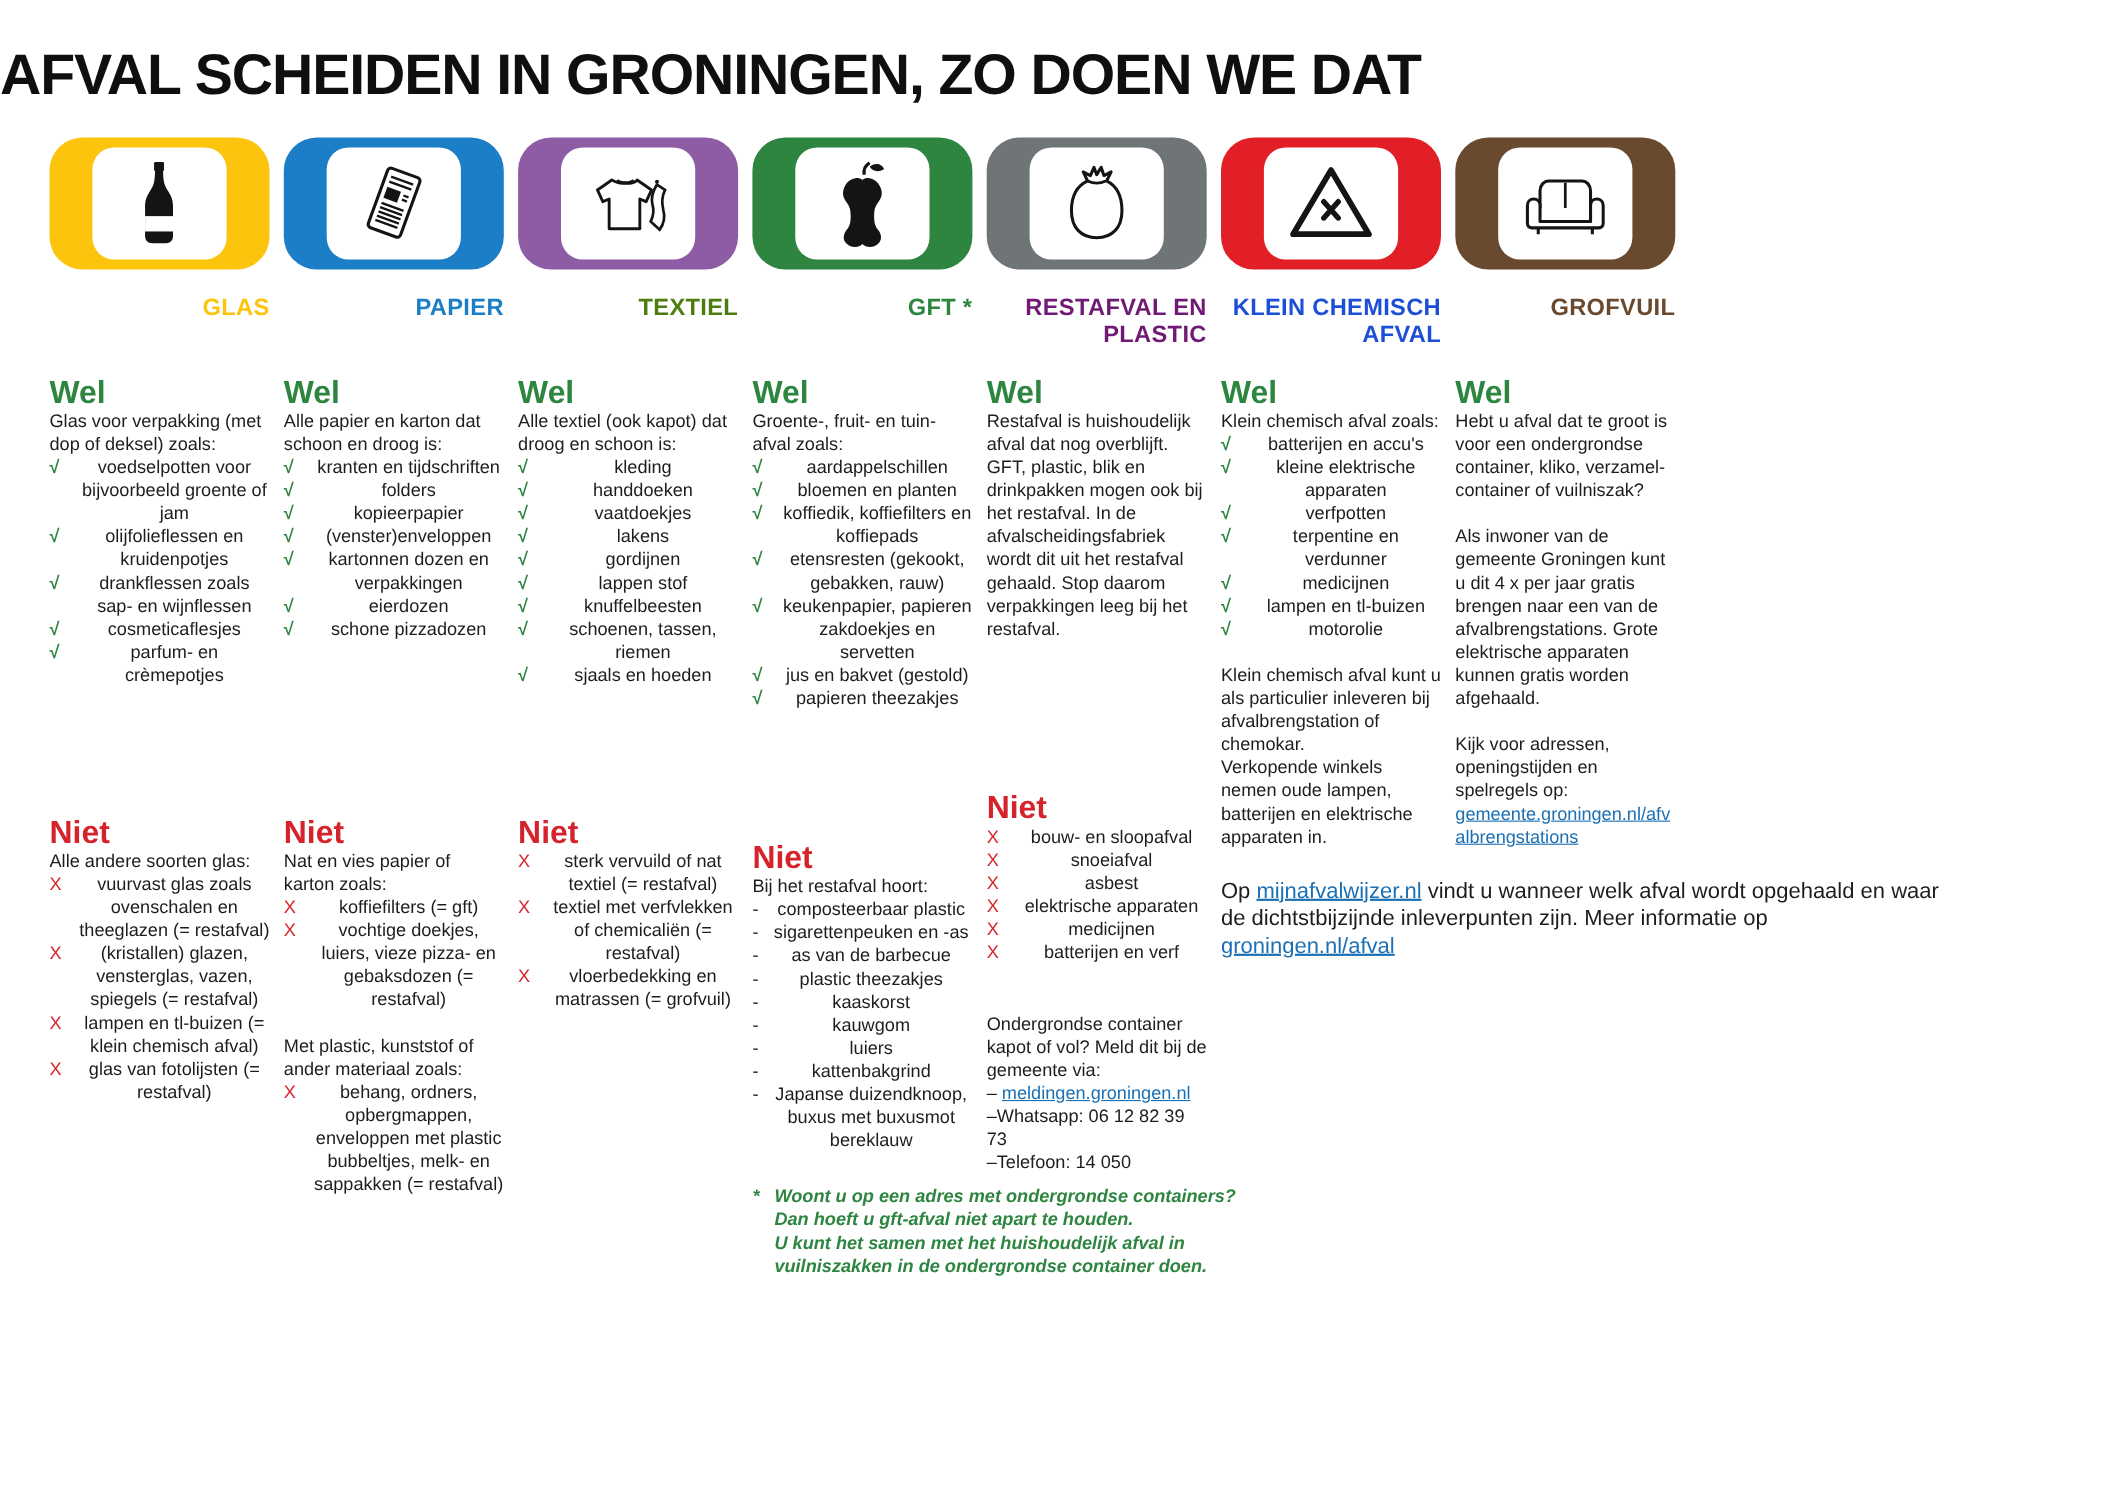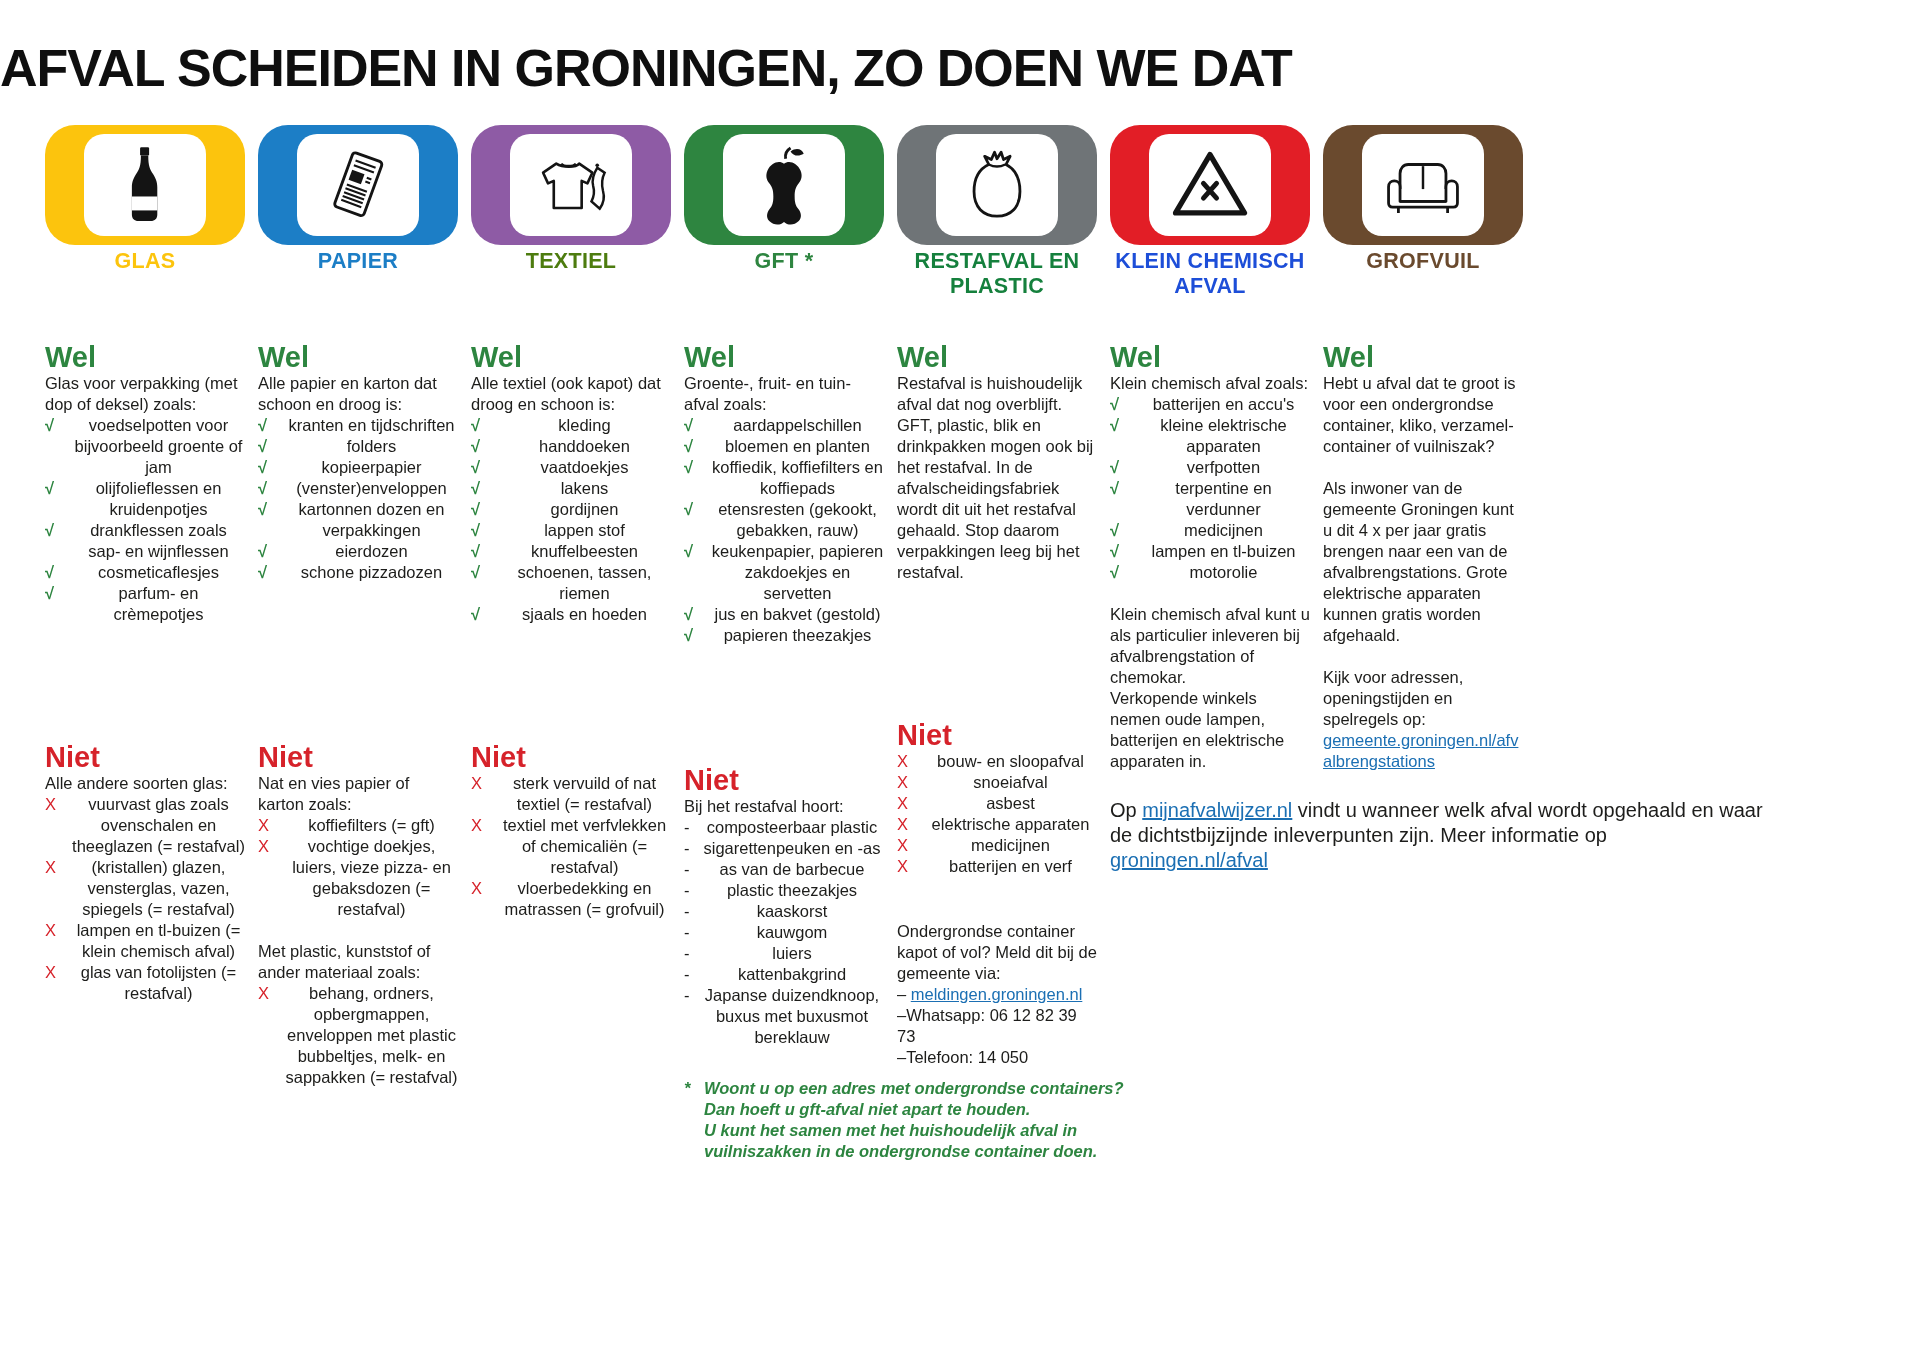--- a/index.html
+++ b/index.html
@@ -18,21 +18,21 @@
   .col { width:200px; flex:0 0 200px; position:relative; }
   .tile { height:120px; border-radius:30px; position:relative; }
   .tile-inner {
     position:absolute; left:39px; right:39px; top:9px; bottom:9px;
     background:#fff; border-radius:20px;
     display:flex; align-items:center; justify-content:center;
   }
   .tile-inner .icon { width:82px; height:96px; display:flex; align-items:center; justify-content:center; }
   .tile-inner svg { width:82px; height:96px; }
   .label {
-    margin-top:4px; text-align:center;
+    margin-top:22px; text-align:right;
     font-size:21.5px; font-weight:800; line-height:25px; letter-spacing:0.3px;
   }
   .body { position:absolute; left:0; width:200px; font-size:16.5px; line-height:21px; }
   .sec-wel { top:220px; }
   .sec-niet {  }
   .bh { font-size:29px; font-weight:bold; line-height:25px; margin-bottom:3px; }
   .bh.wel  { color:var(--wel); }
   .bh.niet { color:var(--niet); }
   .para { margin:0; }
   .para.gap    { margin-top:21px; }
@@ -348,21 +348,21 @@
       <div class="tile" style="background: rgb(111, 116, 119);">
         <div class="tile-inner">
           <span class="icon">
             <svg viewBox="0 0 100 100">
               <path d="M40 25l-5-10 8 4 4-9 3 8 5-8 3 9 8-4-5 10c12 6 17 19 17 33 0 19-11 30-28 30S22 77 22 58c0-14 5-27 18-33z" fill="#fff" stroke="#141414" stroke-width="3.4" stroke-linejoin="round"></path>
               <path d="M40 25c6 3 14 3 20 0" fill="none" stroke="#141414" stroke-width="3"></path>
             </svg>
           </span>
         </div>
       </div>
-      <div class="label" style="color: #15803d;">RESTAFVAL EN<br>PLASTIC</div>
+      <div class="label" style="color: #701a75;">RESTAFVAL EN<br>PLASTIC</div>
       <div class="body sec-wel">
         <div class="bh wel">Wel</div>
         <p class="para">Restafval is huishoudelijk afval dat nog overblijft. GFT, plastic, blik en drinkpakken mogen ook bij het restafval. In de afvalscheidingsfabriek wordt dit uit het restafval gehaald. Stop daarom verpakkingen leeg bij het restafval.</p>
       </div>
       <div class="body sec-niet" style="top: 598px;">
         <div class="bh niet">Niet</div>
         <div class="item">
           <span class="mk mk-cross">X</span>
           <div class="itx">bouw- en sloopafval</div>
         </div>

